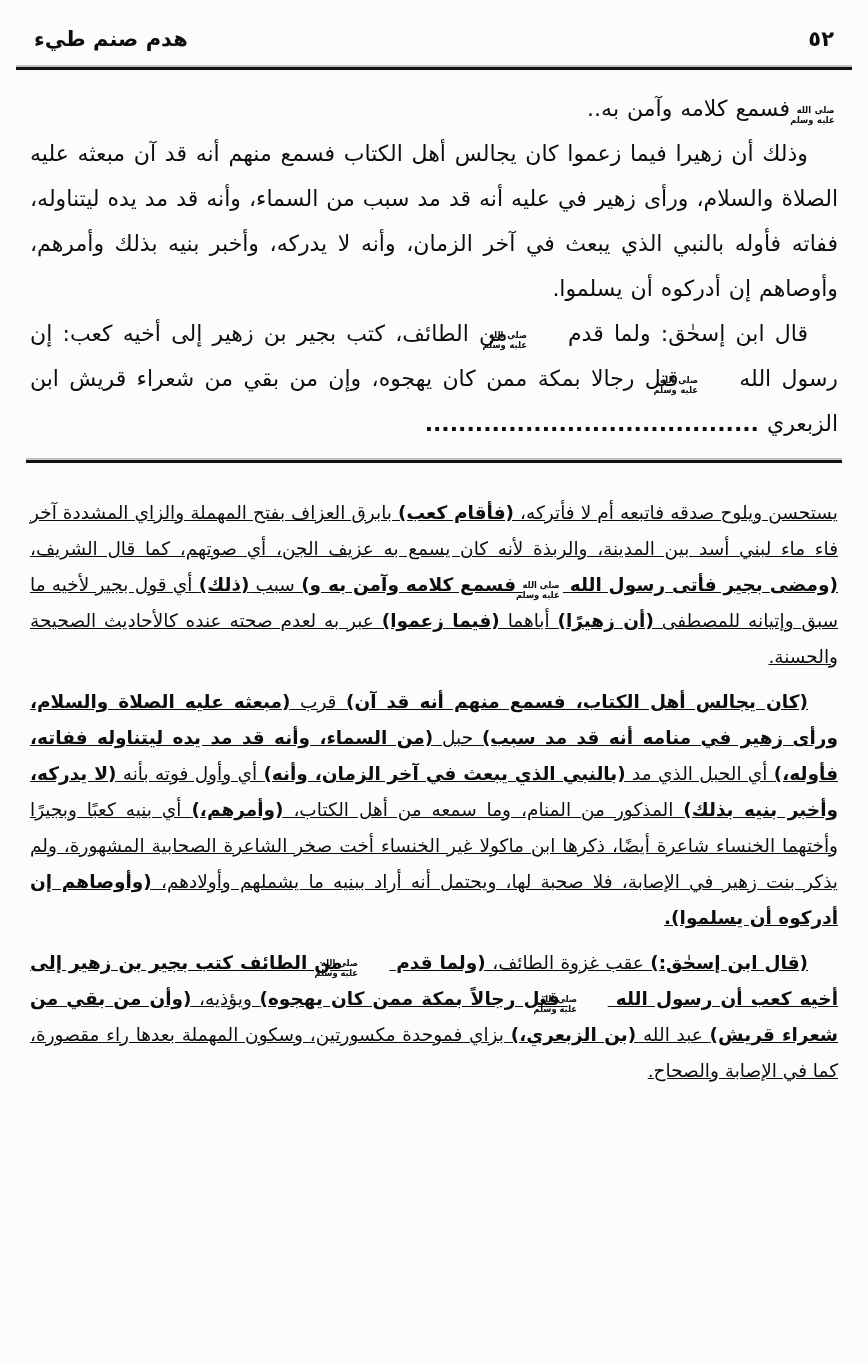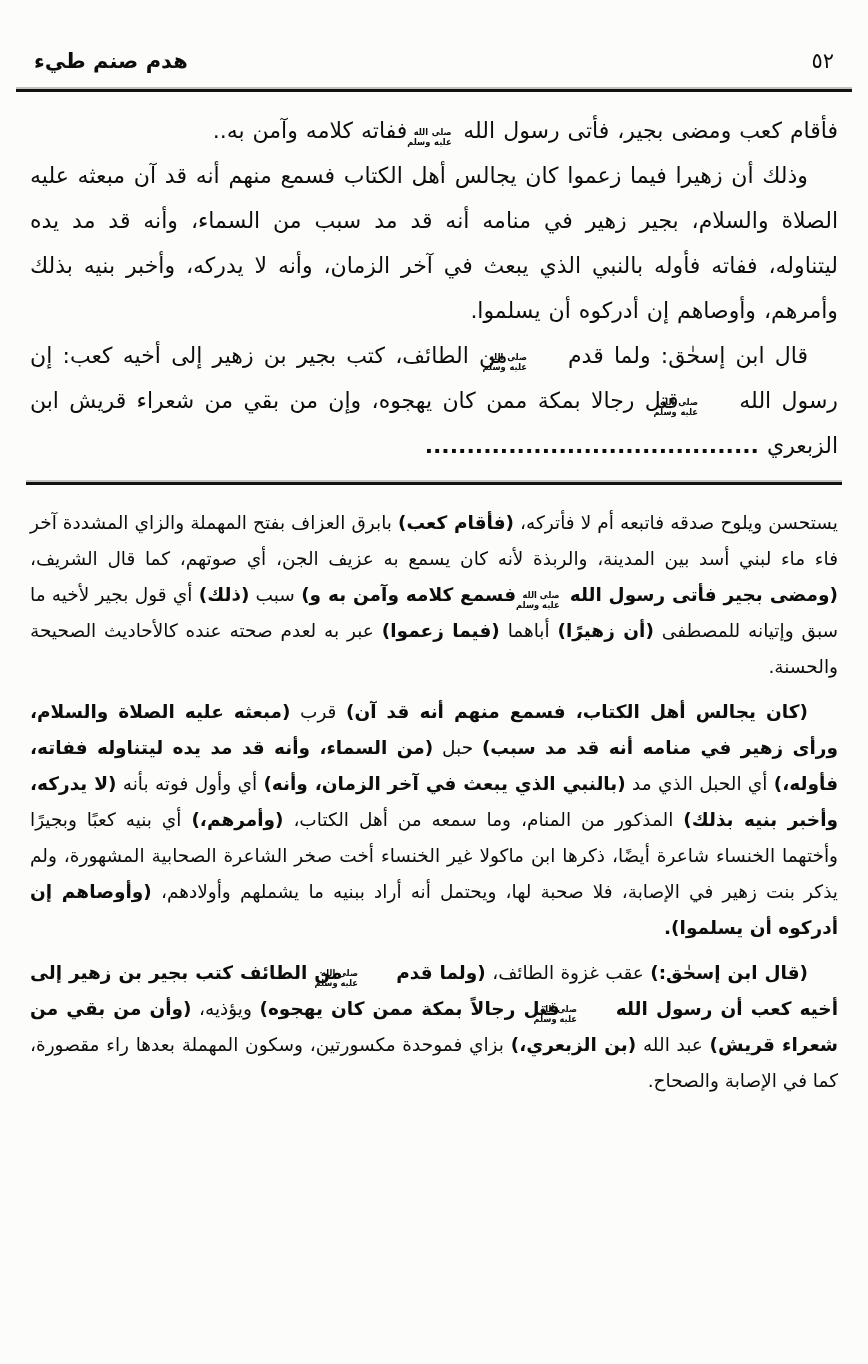--- a/index.html
+++ b/index.html
@@ -2,32 +2,32 @@
 <html lang="ar" dir="rtl"><head>
 <meta charset="utf-8">
 <style>
   html,body{margin:0;padding:0;}
   body{
     width:868px;height:1364px;
     background:#fcfcfb;color:#0e0d0b;
     font-family:"DejaVu Sans",sans-serif;
     overflow:hidden;
   }
-  .page{box-sizing:border-box;width:868px;height:1364px;padding:49px 30px 0;}
+  .page{box-sizing:border-box;width:868px;height:1364px;padding:27px 30px 0;}
   
   .hdr{display:flex;justify-content:space-between;align-items:baseline;direction:ltr;padding:0 4px;}
   .hdr .title{font-weight:700;font-size:21px;direction:rtl;}
-  .hdr .pnum{font-weight:400;font-size:21px;letter-spacing:1px;}
+  .hdr .pnum{font-weight:700;font-size:21px;letter-spacing:1px;}
   .rule{height:3px;background:#131210;margin:16px -14px 0;box-shadow:0 -2px 0 rgba(20,20,20,.25);}
   .rule.mid{margin:14px -4px 0;}
   
   .matn{direction:rtl;text-align:justify;font-size:22px;line-height:45px;margin-top:16px;word-spacing:1px;}
   .matn p{margin:0;}
   
-  .sharh{direction:rtl;text-align:justify;font-size:18.5px;line-height:36px;margin-top:20px;}
+  .sharh{direction:rtl;text-align:justify;font-size:18.5px;line-height:36px;margin-top:32px;text-decoration:underline;}
   .sharh p{margin:0 0 9px;}
   p.indent{text-indent:30px;}
   .b{font-weight:700;}
   
   .saw{display:inline-block;width:36px;vertical-align:-7px;line-height:1;margin:0 2px;}
   .saw span{display:block;font-size:9px;font-weight:700;line-height:10px;white-space:nowrap;transform:scaleX(.92);}
   
   .dots{font-weight:700;letter-spacing:8px;white-space:nowrap;}
 </style>
 </head>
@@ -36,22 +36,22 @@
 <div class="page">
 
   <div class="hdr">
     <div class="title">هدم صنم طيء</div>
     <div class="pnum">٥٢</div>
   </div>
 
   <div class="rule"></div>
 
   <main class="matn" id="matn">
-      <p><span>فأقام كعب ومضى بجير، فأتى رسول الله </span><span class="saw"><span>صلى الله</span><span>عليه وسلم</span></span><span> ففاته كلامه وآمن به..</span></p>
-      <p class="indent"><span>وذلك أن زهيرا فيما زعموا كان يجالس أهل الكتاب فسمع منهم أنه قد آن مبعثه عليه الصلاة والسلام، بجير زهير في منامه أنه قد مد سبب من السماء، وأنه قد مد يده ليتناوله، ففاته فأوله بالنبي الذي يبعث في آخر الزمان، وأنه لا يدركه، وأخبر بنيه بذلك وأمرهم، وأوصاهم إن أدركوه أن يسلموا.</span></p>
+      <p><span class="saw"><span>صلى الله</span><span>عليه وسلم</span></span><span> فسمع كلامه وآمن به..</span></p>
+      <p class="indent"><span>وذلك أن زهيرا فيما زعموا كان يجالس أهل الكتاب فسمع منهم أنه قد آن مبعثه عليه الصلاة والسلام، ورأى زهير في عليه أنه قد مد سبب من السماء، وأنه قد مد يده ليتناوله، ففاته فأوله بالنبي الذي يبعث في آخر الزمان، وأنه لا يدركه، وأخبر بنيه بذلك وأمرهم، وأوصاهم إن أدركوه أن يسلموا.</span></p>
       <p class="indent"><span>قال ابن إسحٰق: ولما قدم </span><span class="saw"><span>صلى الله</span><span>عليه وسلم</span></span><span> من الطائف، كتب بجير بن زهير إلى أخيه كعب: إن رسول الله </span><span class="saw"><span>صلى الله</span><span>عليه وسلم</span></span><span> قتل رجالا بمكة ممن كان يهجوه، وإن من بقي من شعراء قريش ابن الزبعري </span><span class="dots">........................................</span></p>
     </main>
 
   <div class="rule mid"></div>
 
   <section class="sharh" id="sharh">
       <p><span>يستحسن ويلوح صدقه فاتبعه أم لا فأتركه، </span><span class="b">(فأقام كعب)</span><span> بابرق العزاف بفتح المهملة والزاي المشددة آخر فاء ماء لبني أسد بين المدينة، والربذة لأنه كان يسمع به عزيف الجن، أي صوتهم، كما قال الشريف، </span><span class="b">(ومضى بجير فأتى رسول الله </span><span class="saw"><span>صلى الله</span><span>عليه وسلم</span></span><span class="b"> فسمع كلامه وآمن به و)</span><span> سبب </span><span class="b">(ذلك)</span><span> أي قول بجير لأخيه ما سبق وإتيانه للمصطفى </span><span class="b">(أن زهيرًا)</span><span> أباهما </span><span class="b">(فيما زعموا)</span><span> عبر به لعدم صحته عنده كالأحاديث الصحيحة والحسنة.</span></p>
       <p class="indent"><span class="b">(كان يجالس أهل الكتاب، فسمع منهم أنه قد آن)</span><span> قرب </span><span class="b">(مبعثه عليه الصلاة والسلام، ورأى زهير في منامه أنه قد مد سبب)</span><span> حبل </span><span class="b">(من السماء، وأنه قد مد يده ليتناوله ففاته، فأوله،)</span><span> أي الحبل الذي مد </span><span class="b">(بالنبي الذي يبعث في آخر الزمان، وأنه)</span><span> أي وأول فوته بأنه </span><span class="b">(لا يدركه، وأخبر بنيه بذلك)</span><span> المذكور من المنام، وما سمعه من أهل الكتاب، </span><span class="b">(وأمرهم،)</span><span> أي بنيه كعبًا وبجيرًا وأختهما الخنساء شاعرة أيضًا، ذكرها ابن ماكولا غير الخنساء أخت صخر الشاعرة الصحابية المشهورة، ولم يذكر بنت زهير في الإصابة، فلا صحبة لها، ويحتمل أنه أراد ببنيه ما يشملهم وأولادهم، </span><span class="b">(وأوصاهم إن أدركوه أن يسلموا).</span></p>
       <p class="indent"><span class="b">(قال ابن إسحٰق:)</span><span> عقب غزوة الطائف، </span><span class="b">(ولما قدم </span><span class="saw"><span>صلى الله</span><span>عليه وسلم</span></span><span class="b"> من الطائف كتب بجير بن زهير إلى أخيه كعب أن رسول الله </span><span class="saw"><span>صلى الله</span><span>عليه وسلم</span></span><span class="b"> قتل رجالاً بمكة ممن كان يهجوه)</span><span> ويؤذيه، </span><span class="b">(وأن من بقي من شعراء قريش)</span><span> عبد الله </span><span class="b">(بن الزبعري،)</span><span> بزاي فموحدة مكسورتين، وسكون المهملة بعدها راء مقصورة، كما في الإصابة والصحاح.</span></p>
     </section>

